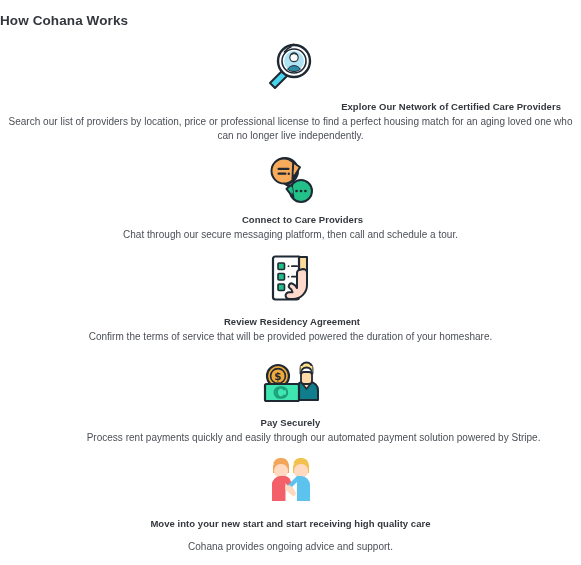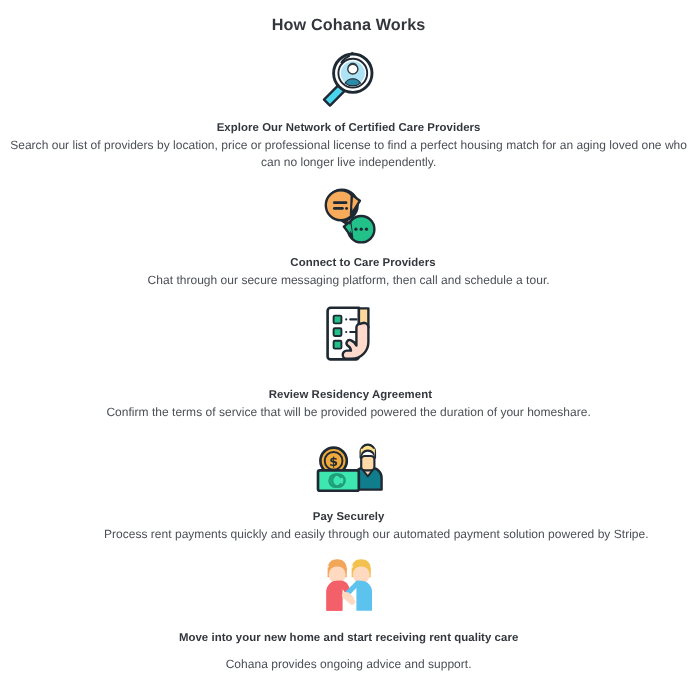--- a/index.html
+++ b/index.html
@@ -17,21 +17,21 @@
 
   .page {
     width: 581px;
     height: 565px;
     position: relative;
     box-sizing: border-box;
     padding: 0;
   }
 
   .page-title {
-    text-align: center;
+    text-align: left;
     font-size: 13.5px;
     font-weight: bold;
     color: #33373d;
     margin: 0;
     padding-top: 13px;
     letter-spacing: 0.1px;
   }
 
   .steps {
     margin: 0;
@@ -69,29 +69,29 @@
     font-size: 10px;
     font-weight: normal;
     color: #4b4f56;
     margin: 0 auto;
     line-height: 14px;
     letter-spacing: 0.02px;
   }
 
   
   .step-1 { padding-top: 8px; }
-  .step-1 .step-heading { margin-top: 6px; }
+  .step-1 .step-heading { margin-top: 6px; text-align: right; }
   .step-1 .step-body { max-width: 566px; margin-top: 2px; }
 
   .step-2 { padding-top: 10px; }
   .step-2 .step-heading { margin-top: 2px; padding-left: 44px; }
   .step-2 .step-body { max-width: 430px; margin-top: 2px; }
 
   .step-3 { padding-top: 9px; }
-  .step-3 .step-heading { margin-top: 14px; padding-left: 23px; }
+  .step-3 .step-heading { margin-top: 6px; padding-left: 23px; }
   .step-3 .step-body { max-width: 470px; margin-top: 2px; }
 
   .step-4 { padding-top: 8px; }
   .step-4 .step-heading { margin-top: 6px; }
   .step-4 .step-body { max-width: 500px; margin-top: 2px; text-align: right; }
 
   .step-5 { padding-top: 8px; }
   .step-5 .step-heading { margin-top: 6px; }
   .step-5 .step-body { max-width: 440px; margin-top: 10px; }
 </style>
@@ -218,18 +218,18 @@
           <path d="M34 13 a9 9 0 0 1 16 0 l0 7 l-16 0 Z" fill="#f2c14e"></path>
           <rect x="35" y="11" width="14" height="14" rx="6.5" fill="#ffd9c0"></rect>
           <path d="M34 13.5 c0 -6 3.5 -8.5 8 -8.5 c4.5 0 8 2.5 8 8.5 l0 1 c-1.5 -3 -3 -4 -5 -4 l-11 0 Z" fill="#f2c14e"></path>
           <path d="M51 48 L51 32 a9 9 0 0 0 -9 -9 l-4 0 l0 25 Z" fill="#5cc3ef"></path>
           <path d="M38 23 l3 0 a7 7 0 0 1 -1 4 L31 36 l-3 -3 L36 25 Z" fill="#5cc3ef"></path>
 
           <path d="M27.5 33.5 a4 4 0 0 1 5.6 0.4 l2.2 2.6 a3 3 0 0 1 -4.4 4 l-3.8 -3.6 a2.4 2.4 0 0 1 0.4 -3.4 Z" fill="#ffd9c0"></path>
           <path d="M28.5 35 l6 5.5" stroke="#ffd9c0" stroke-width="5" stroke-linecap="round"></path>
         </svg>
       </span>
-      <div class="step-heading">Move into your new home and start receiving rent quality care</div>
+      <div class="step-heading">Move into your new start and start receiving high quality care</div>
       <div class="step-body">Cohana provides ongoing advice and support.</div>
     </li>
 
   </ul>
 </div>
 
 </body></html>

